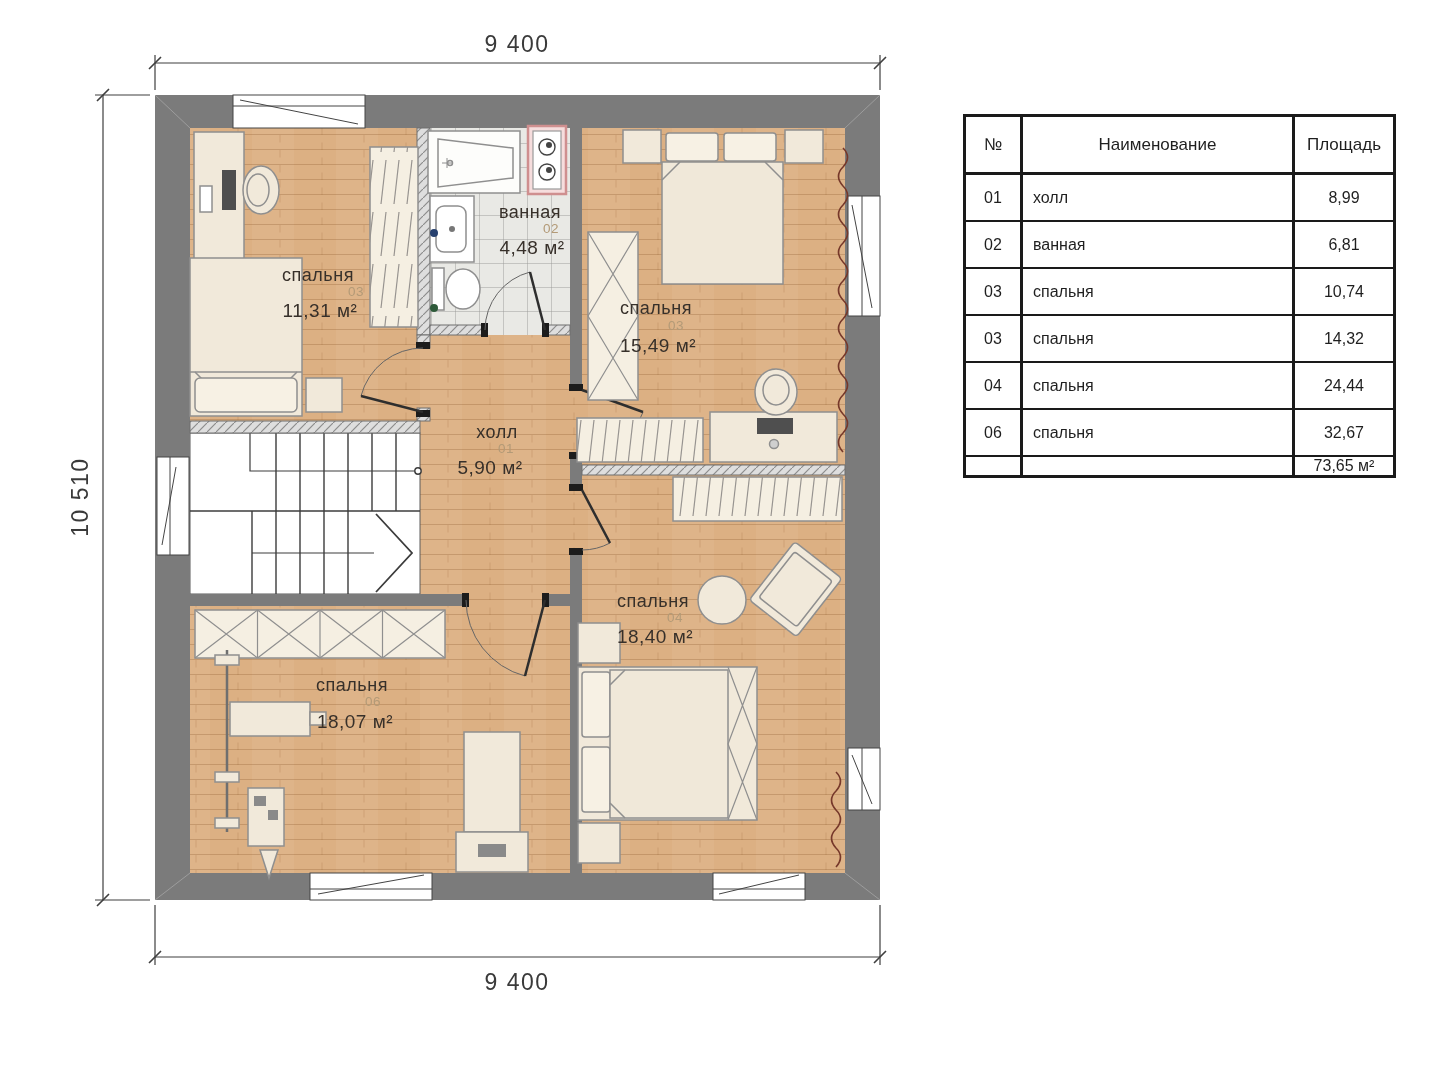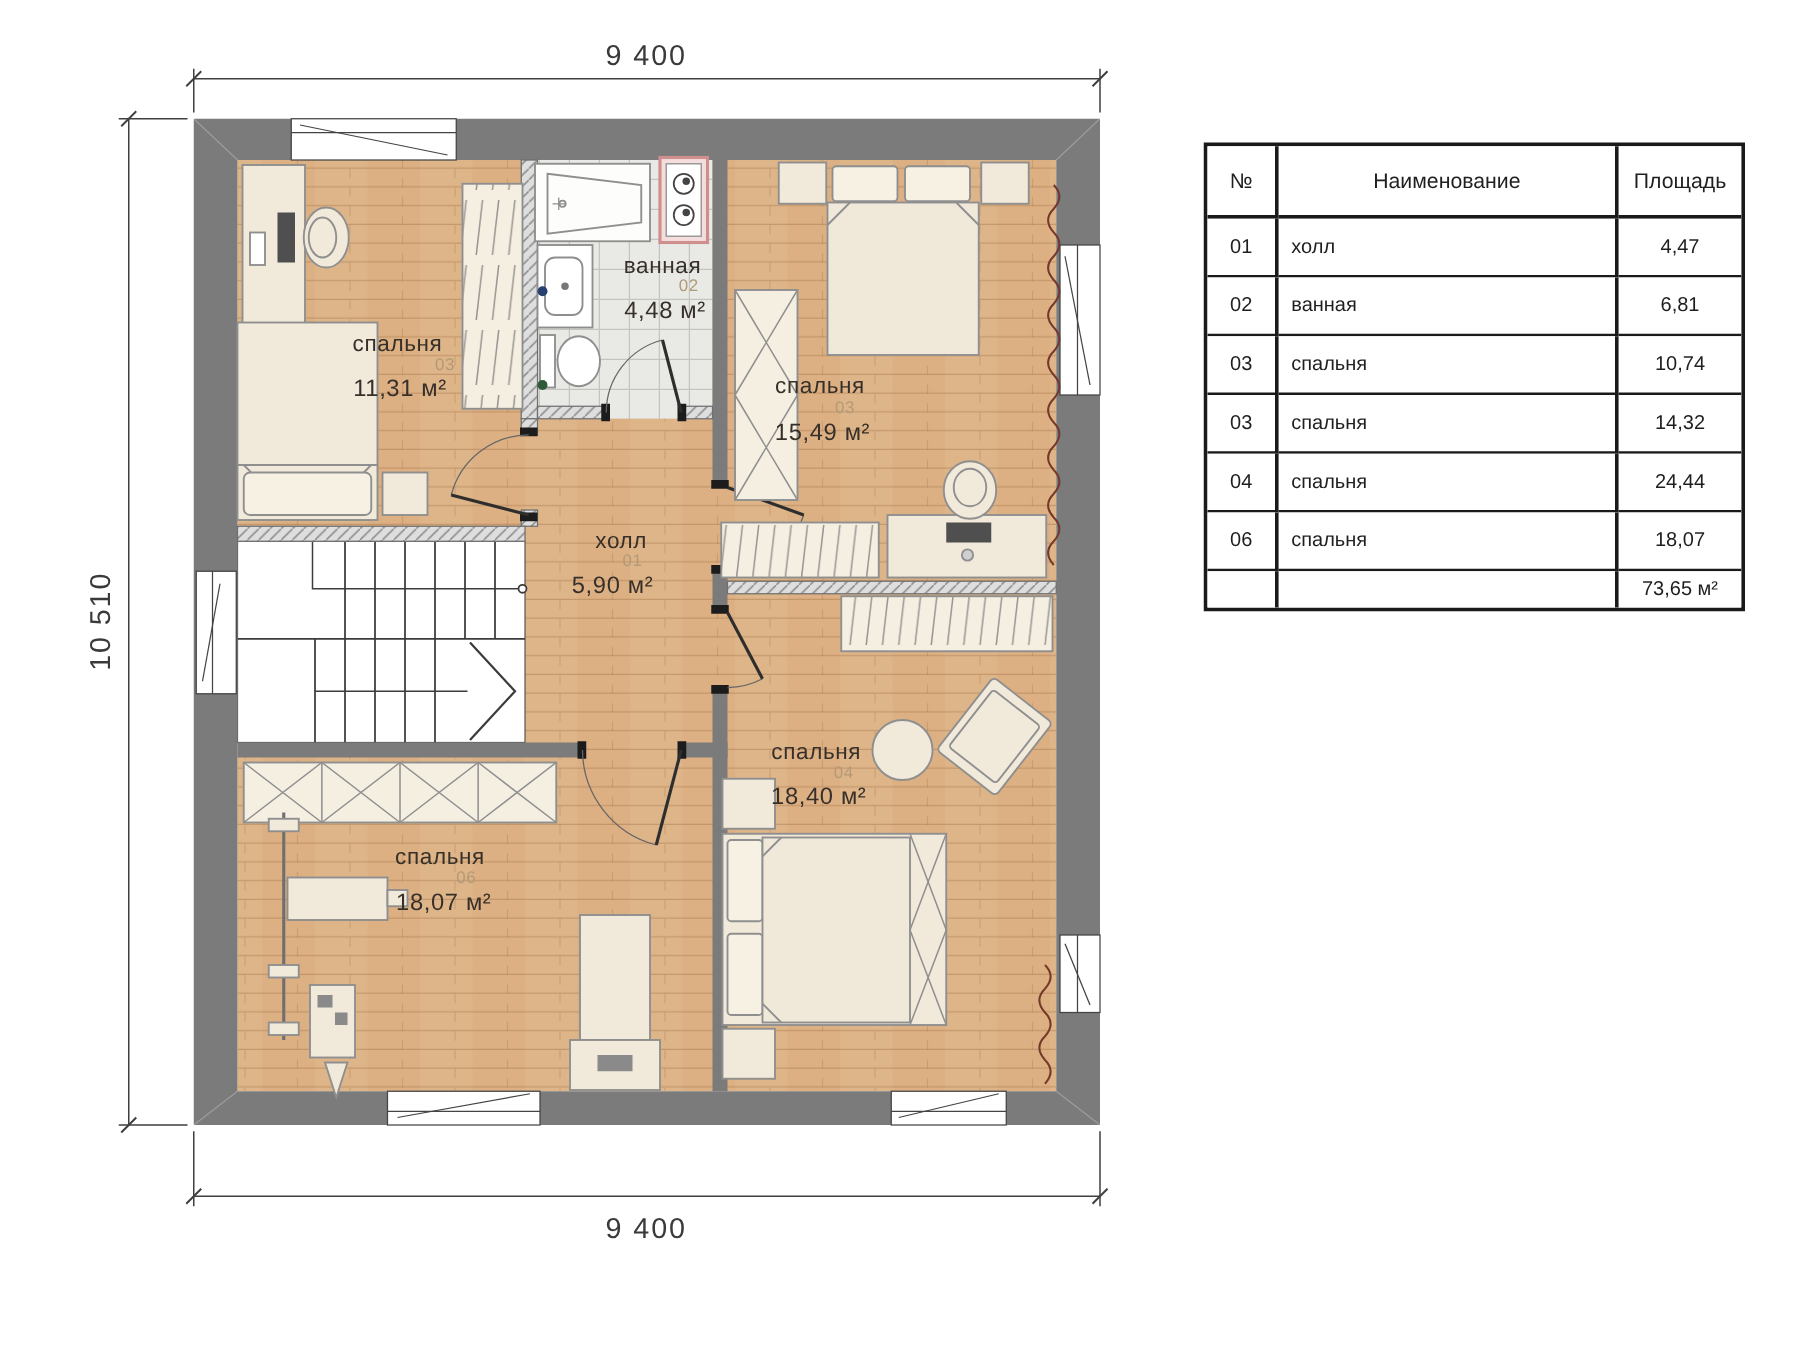--- a/index.html
+++ b/index.html
@@ -17,21 +17,21 @@
   #legend{position:absolute;left:963px;top:114px;width:427px;
           border:3px solid #1a1a1a;border-collapse:collapse;color:#1f1f1f;}
   #legend .grid{display:grid;grid-template-columns:57px 1fr 98px;}
   #legend .cell{border-right:3px solid #1a1a1a;border-bottom:2px solid #1a1a1a;
           display:flex;align-items:center;justify-content:center;
           font:16px "Liberation Sans",sans-serif;background:#fff;}
   #legend .cell:nth-child(3n){border-right:none;}
   #legend .hdr{height:55px;border-bottom:3px solid #1a1a1a;font-size:17px;}
   #legend .row{height:45px;}
   #legend .name{justify-content:flex-start;padding-left:10px;}
-  #legend .tot{height:29px;border-bottom:none;}
+  #legend .tot{height:18px;border-bottom:none;}
 </style>
 </head>
 <body>
 
 <div id="page">
 
 <svg id="plan-svg" width="1440" height="1080" viewBox="0 0 1440 1080">
   <defs>
     <pattern id="wood" patternUnits="userSpaceOnUse" width="84" height="15">
       <rect width="84" height="15" fill="#dcb083"></rect>
@@ -330,41 +330,41 @@
 </svg>
 
 <div id="legend">
   <div class="grid">
     <div class="cell hdr">№</div>
     <div class="cell hdr">Наименование</div>
     <div class="cell hdr">Площадь</div>
 
     <div class="cell row">01</div>
     <div class="cell row name">холл</div>
-    <div class="cell row">4,47</div>
+    <div class="cell row">8,99</div>
 
     <div class="cell row">02</div>
     <div class="cell row name">ванная</div>
     <div class="cell row">6,81</div>
 
     <div class="cell row">03</div>
     <div class="cell row name">спальня</div>
     <div class="cell row">10,74</div>
 
     <div class="cell row">03</div>
     <div class="cell row name">спальня</div>
     <div class="cell row">14,32</div>
 
     <div class="cell row">04</div>
     <div class="cell row name">спальня</div>
     <div class="cell row">24,44</div>
 
     <div class="cell row">06</div>
     <div class="cell row name">спальня</div>
-    <div class="cell row">18,07</div>
+    <div class="cell row">32,67</div>
 
     <div class="cell tot"></div>
     <div class="cell tot name"></div>
     <div class="cell tot">73,65 м²</div>
   </div>
 </div>
 
 </div>
 
 </body></html>

